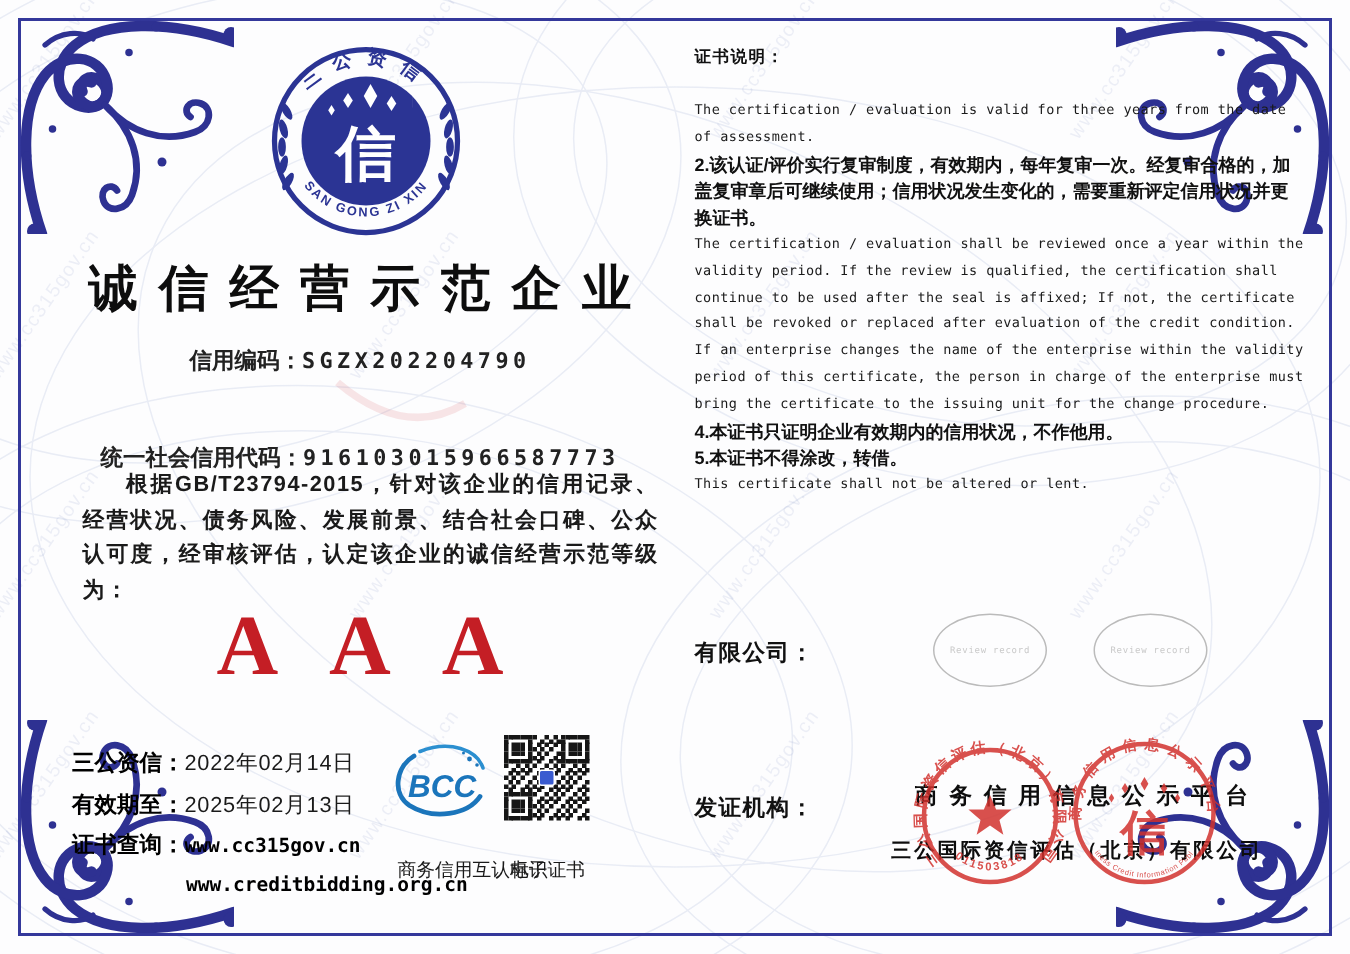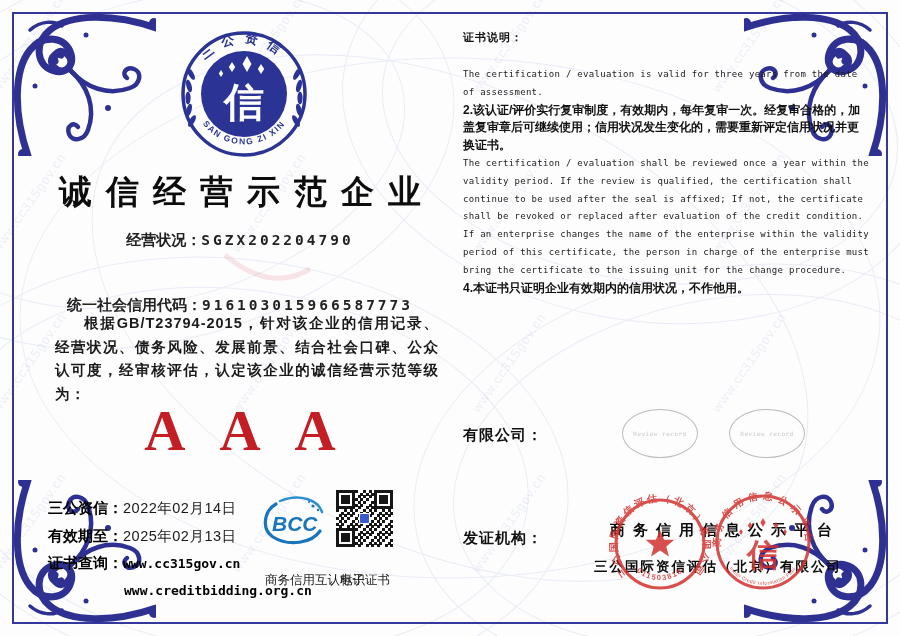--- a/index.html
+++ b/index.html
@@ -150,21 +150,21 @@
       <polygon points="17,-30 20.2,-25 17,-20 -13.8,-25" transform="translate(30.8,0) scale(0.001,1)"></polygon>
       <polygon points="17,-30 20.2,-25 17,-20 13.8,-25"></polygon>
       <polygon points="-23,-24 -20.8,-20.5 -23,-17 -25.2,-20.5"></polygon>
     </g>
     <text x="0" y="22" text-anchor="middle" font-size="40" font-weight="bold" fill="#ffffff">信</text>
   </svg>
 
   <div id="title">诚信经营示范企业</div>
 
   <div class="code-row" style="top:231px;">
-    <span class="lbl">经营状况：</span><span class="val">SGZX202204790</span>
+    <span class="lbl">信用编码：</span><span class="val">SGZX202204790</span>
   </div>
 
   <div class="code-row" style="top:296px;">
     <span class="lbl">统一社会信用代码：</span><span class="val">916103015966587773</span>
   </div>
 
   <div id="assessment">根据GB/T23794-2015，针对该企业的信用记录、经营状况、债务风险、发展前景、结合社会口碑、公众认可度，经审核评估，认定该企业的诚信经营示范等级为：</div>
 
   <div id="grade">AAA</div>
 
@@ -429,20 +429,24 @@
     <div>
       <div class="note-zh">2.该认证/评价实行复审制度，有效期内，每年复审一次。经复审合格的，加盖复审章后可继续使用；信用状况发生变化的，需要重新评定信用状况并更换证书。</div>
       <div class="note-en">The certification / evaluation shall be reviewed once a year within the validity period. If the review is qualified, the certification shall continue to be used after the seal is affixed; If not, the certificate shall be revoked or replaced after evaluation of the credit condition.</div>
     </div>
     <div>
       <div class="note-en">If an enterprise changes the name of the enterprise within the validity period of this certificate, the person in charge of the enterprise must bring the certificate to the issuing unit for the change procedure.</div>
     </div>
     <div>
       <div class="note-zh">4.本证书只证明企业有效期内的信用状况，不作他用。</div>
     </div>
+    <div>
+      <div class="note-zh">5.本证书不得涂改，转借。</div>
+      <div class="note-en">This certificate shall not be altered or lent.</div>
+    </div>
   </div>
 
   <div id="ar-label">有限公司：</div>
   <div class="oval" style="left:622px;top:409px;">
     <span>Review record</span>
   </div>
   <div class="oval" style="left:729px;top:409px;">
     <span>Review record</span>
   </div>
 

